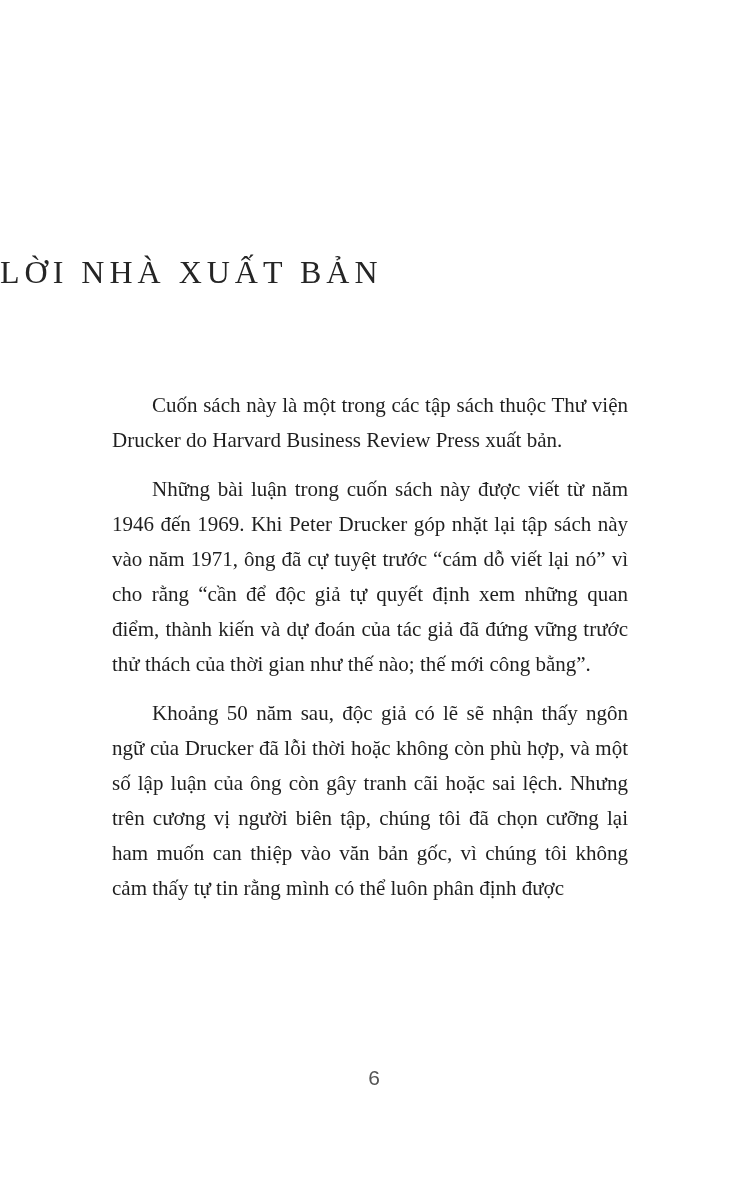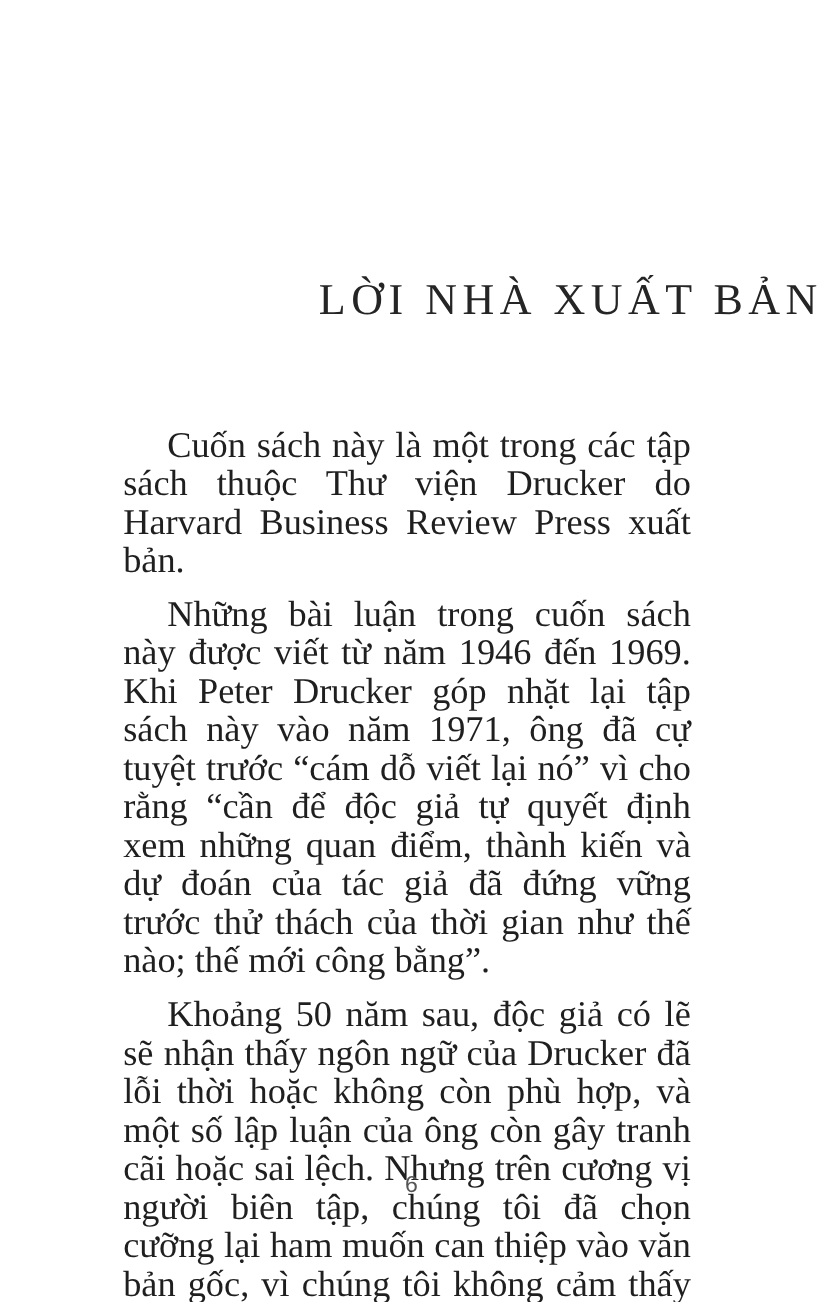--- a/index.html
+++ b/index.html
@@ -17,34 +17,34 @@
     width: 748px;
     height: 1184px;
     background: #ffffff;
     font-family: "Liberation Serif", "DejaVu Serif", serif;
     color: #1f1f1f;
     box-sizing: border-box;
   }
   .chapter-title {
     margin: 0;
     padding-top: 252px;
-    text-align: right;
-    font-size: 40px;
+    text-align: left;
+    font-size: 32px;
     font-weight: 400;
     letter-spacing: 5px;
     color: #252525;
     line-height: 40px;
   }
   .text-block {
     width: 516px;
     margin: 96px auto 0 112px;
   }
   .text-block p {
     margin: 0 0 14px 0;
-    font-size: 33px;
+    font-size: 21px;
     line-height: 35px;
     text-align: justify;
     text-indent: 40px;
     color: #1f1f1f;
   }
   .page-number {
     position: absolute;
     left: 0;
     right: 0;
     top: 1066px;

